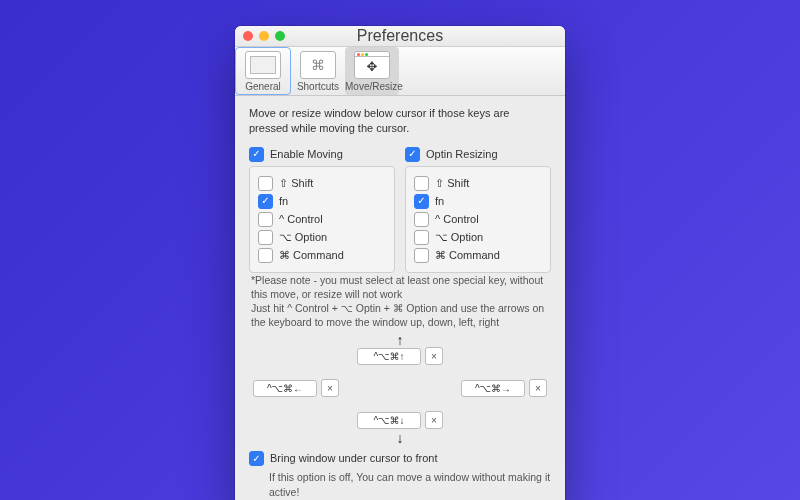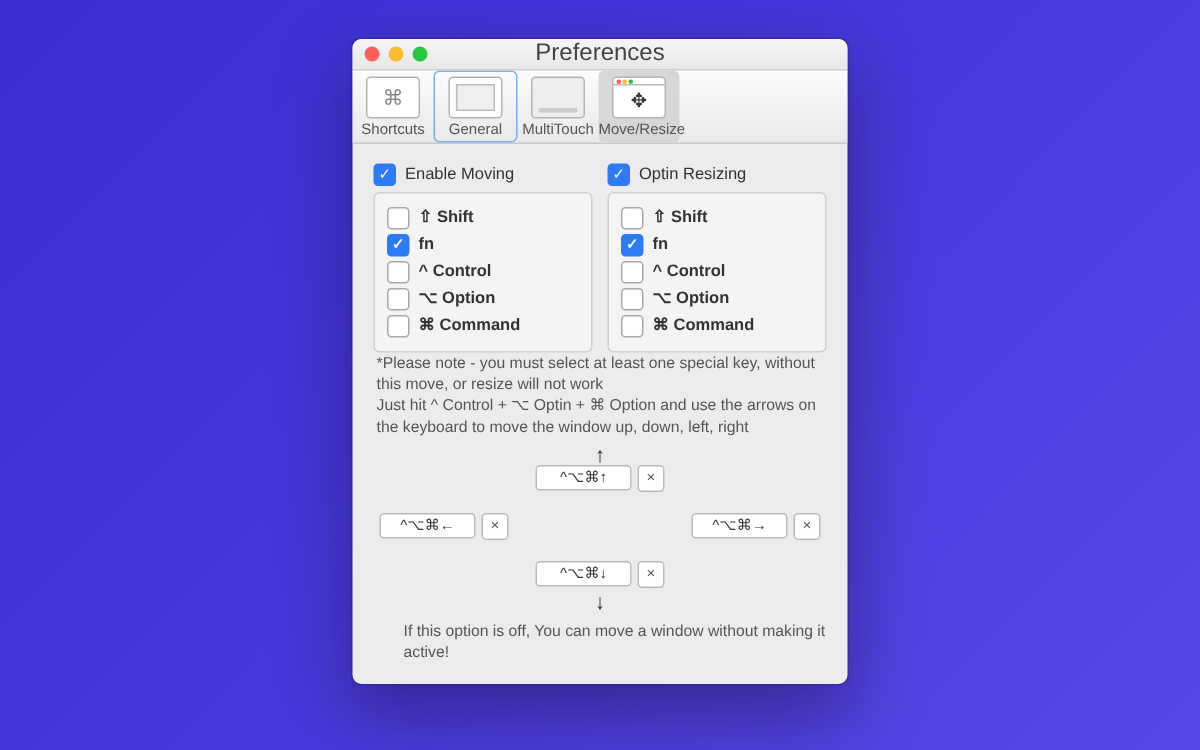--- a/index.html
+++ b/index.html
@@ -44,21 +44,21 @@
   .ticon.multitouch{background:#eee;}
   .ticon.multitouch::before{content:"";position:absolute;left:4px;right:4px;bottom:3px;height:3px;background:#ccc;border-radius:2px;}
   .ticon.moveresize{background:#fff;position:relative;}
   .ticon.moveresize .topbar{position:absolute;left:0;right:0;top:0;height:4px;border-bottom:1px solid #bbb;display:flex;gap:1px;padding-left:2px;align-items:center;}
   .ticon.moveresize .topbar span{width:3px;height:3px;border-radius:50%;}
   .ticon.moveresize .cross{position:absolute;inset:6px 6px 3px 6px;display:flex;align-items:center;justify-content:center;font-size:13px;color:#333;}
   .content{padding:10px 14px 14px;font-size:11px;color:#333;line-height:1.35;}
   .desc{margin-bottom:8px;}
   .cols{display:flex;gap:10px;}
   .col{flex:1;}
-  .chk{display:flex;align-items:center;gap:6px;margin:3px 0;font-weight:bold;}
+  .chk{display:flex;align-items:center;gap:6px;margin:3px 0;}
   .chk.header{font-weight:500;margin-bottom:4px;}
   .chk .box{
     width:13px;height:13px;border:1px solid #a9a9a9;border-radius:3px;background:#fff;
     display:flex;align-items:center;justify-content:center;font-size:10px;color:#fff;flex:none;
   }
   .chk .box.on{background:#2f7bf6;border-color:#2f7bf6;}
   .chk .box.on::after{content:"✓";}
   .panel{border:1px solid #cfcfcf;border-radius:4px;padding:6px 8px;background:#f4f4f4;}
   .note{font-size:10.5px;color:#555;margin:0 2px;}
   .diagram{position:relative;height:110px;margin:4px 0 8px;}
@@ -84,46 +84,43 @@
   <div class="titlebar">
     <div class="traffic">
       <div class="dot close"></div>
       <div class="dot min"></div>
       <div class="dot max"></div>
     </div>
     <span>Preferences</span>
   </div>
 
   <div class="toolbar">
+    <div class="tab active">
+      <div class="ticon general"></div>
+      <span>General</span>
+    </div>
     <div class="tab">
       <div class="ticon shortcuts"></div>
       <span>Shortcuts</span>
-    </div>
-    <div class="tab active">
-      <div class="ticon general"></div>
-      <span>General</span>
-    </div>
-    <div class="tab">
-      <div class="ticon multitouch"></div>
-      <span>MultiTouch</span>
     </div>
     <div class="tab selected">
       <div class="ticon moveresize">
         <div class="topbar">
             <span style="background:#ff5f57"></span>
             <span style="background:#febc2e"></span>
             <span style="background:#28c840"></span>
           </div>
         <div class="cross">✥</div>
       </div>
       <span>Move/Resize</span>
     </div>
   </div>
 
   <div class="content">
+    <div class="desc">Move or resize window below cursor if those keys are pressed while moving the cursor.</div>
 
     <div class="cols">
 
       <div class="col">
         <div class="chk header">
           <span class="box on"></span>
           <span>Enable Moving</span>
         </div>
         <div class="panel">
           <div class="chk">
@@ -199,16 +196,20 @@
       </div>
 
       <div class="pill" style="left:50%;top:78px;transform:translateX(-50%);">
         <span class="lbl">^⌥⌘↓</span>
         <span class="x">×</span>
       </div>
       <div class="arrow" style="left:50%;top:96px;transform:translateX(-50%);">↓</div>
     </div>
 
     <div class="footer">
+      <div class="chk header">
+        <span class="box on"></span>
+        <span>Bring window under cursor to front</span>
+      </div>
       <div class="sub">If this option is off, You can move a window without making it active!</div>
     </div>
   </div>
 </div>
 
 </body></html>

